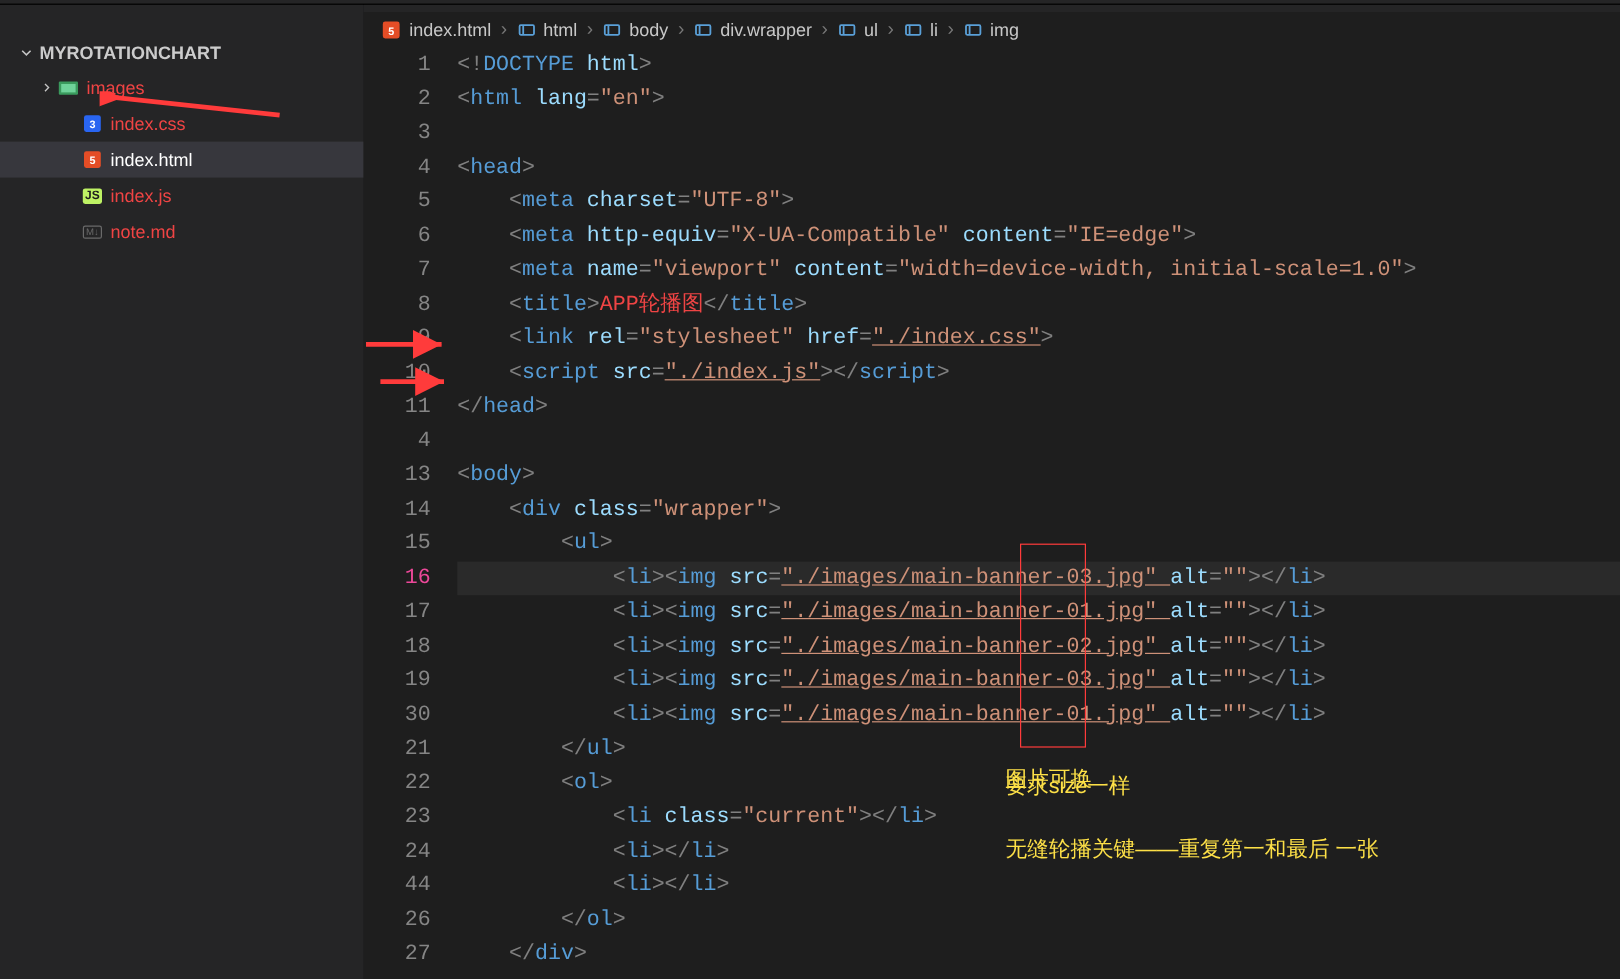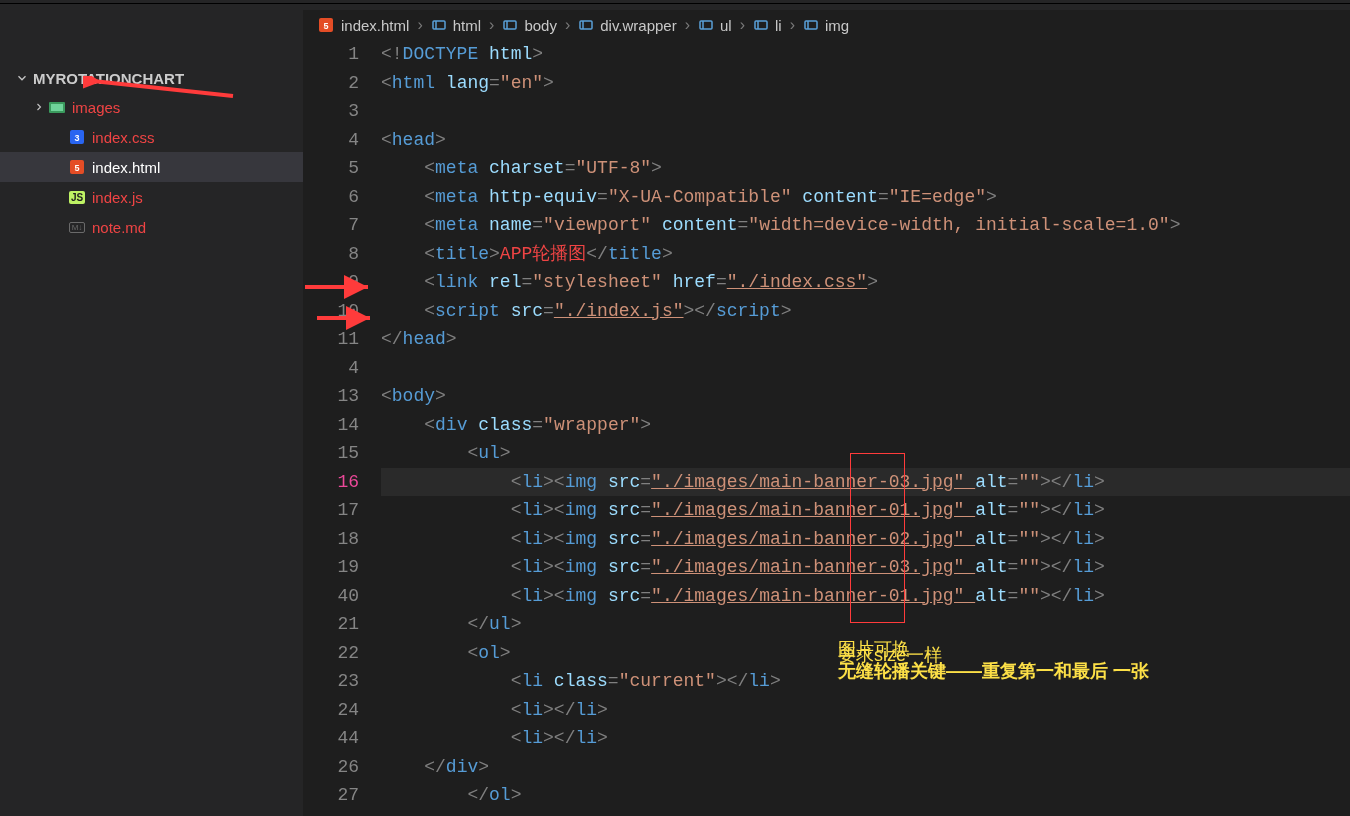--- a/index.html
+++ b/index.html
@@ -41,21 +41,20 @@
   font-size: 12px;
 }
 .folder-header {
   display: flex;
   align-items: center;
   height: 28px;
   padding-left: 15px;
   color: #ccc;
   font-weight: 700;
   cursor: pointer;
-  margin-top: 34px;
 }
 .chevron {
   width: 14px; height: 14px;
   margin-right: 4px;
   display: inline-flex;
   align-items: center; justify-content: center;
 }
 .tree-item {
   display: flex;
   align-items: center;
@@ -325,21 +324,21 @@
           <div>10</div>
           <div>11</div>
           <div>4</div>
           <div>13</div>
           <div>14</div>
           <div>15</div>
           <div class="cur">16</div>
           <div>17</div>
           <div>18</div>
           <div>19</div>
-          <div>40</div>
+          <div>30</div>
           <div>21</div>
           <div>22</div>
           <div>23</div>
           <div>24</div>
           <div>44</div>
           <div>26</div>
           <div>27</div>
         </div>
       <div class="code" id="code">
           <div class="line"><span class="p">&lt;!</span><span class="doct">DOCTYPE </span><span class="at">html</span><span class="p">&gt;</span></div>
@@ -360,22 +359,22 @@
           <div class="line hl">            <span class="p">&lt;</span><span class="tg">li</span><span class="p">&gt;</span><span class="p">&lt;</span><span class="tg">img </span><span class="at">src</span><span class="p">=</span><span class="st ul">"./images/main-banner-03.jpg" </span><span class="at">alt</span><span class="p">=</span><span class="st">""</span><span class="p">&gt;</span><span class="p">&lt;/</span><span class="tg">li</span><span class="p">&gt;</span></div>
           <div class="line">            <span class="p">&lt;</span><span class="tg">li</span><span class="p">&gt;</span><span class="p">&lt;</span><span class="tg">img </span><span class="at">src</span><span class="p">=</span><span class="st ul">"./images/main-banner-01.jpg" </span><span class="at">alt</span><span class="p">=</span><span class="st">""</span><span class="p">&gt;</span><span class="p">&lt;/</span><span class="tg">li</span><span class="p">&gt;</span></div>
           <div class="line">            <span class="p">&lt;</span><span class="tg">li</span><span class="p">&gt;</span><span class="p">&lt;</span><span class="tg">img </span><span class="at">src</span><span class="p">=</span><span class="st ul">"./images/main-banner-02.jpg" </span><span class="at">alt</span><span class="p">=</span><span class="st">""</span><span class="p">&gt;</span><span class="p">&lt;/</span><span class="tg">li</span><span class="p">&gt;</span></div>
           <div class="line">            <span class="p">&lt;</span><span class="tg">li</span><span class="p">&gt;</span><span class="p">&lt;</span><span class="tg">img </span><span class="at">src</span><span class="p">=</span><span class="st ul">"./images/main-banner-03.jpg" </span><span class="at">alt</span><span class="p">=</span><span class="st">""</span><span class="p">&gt;</span><span class="p">&lt;/</span><span class="tg">li</span><span class="p">&gt;</span></div>
           <div class="line">            <span class="p">&lt;</span><span class="tg">li</span><span class="p">&gt;</span><span class="p">&lt;</span><span class="tg">img </span><span class="at">src</span><span class="p">=</span><span class="st ul">"./images/main-banner-01.jpg" </span><span class="at">alt</span><span class="p">=</span><span class="st">""</span><span class="p">&gt;</span><span class="p">&lt;/</span><span class="tg">li</span><span class="p">&gt;</span></div>
           <div class="line">        <span class="p">&lt;/</span><span class="tg">ul</span><span class="p">&gt;</span></div>
           <div class="line">        <span class="p">&lt;</span><span class="tg">ol</span><span class="p">&gt;</span></div>
           <div class="line">            <span class="p">&lt;</span><span class="tg">li </span><span class="at">class</span><span class="p">=</span><span class="st">"current"</span><span class="p">&gt;&lt;/</span><span class="tg">li</span><span class="p">&gt;</span></div>
           <div class="line">            <span class="p">&lt;</span><span class="tg">li</span><span class="p">&gt;&lt;/</span><span class="tg">li</span><span class="p">&gt;</span></div>
           <div class="line">            <span class="p">&lt;</span><span class="tg">li</span><span class="p">&gt;&lt;/</span><span class="tg">li</span><span class="p">&gt;</span></div>
+          <div class="line">        <span class="p">&lt;/</span><span class="tg">ol</span><span class="p">&gt;</span></div>
           <div class="line">    <span class="p">&lt;/</span><span class="tg">div</span><span class="p">&gt;</span></div>
-          <div class="line">        <span class="p">&lt;/</span><span class="tg">ol</span><span class="p">&gt;</span></div>
         </div>
 
       <svg class="arrow" style="left:-220px; top:36px;" width="160" height="30">
         <defs>
             <marker id="ah1" markerWidth="8" markerHeight="8" refX="2" refY="3" orient="auto">
               <path d="M6,0 L0,3 L6,6 Z" fill="#ff3b3b"></path>
             </marker>
           </defs>
         <line x1="150" y1="20" x2="10" y2="5" stroke="#ff3b3b" stroke-width="4" marker-end="url(#ah1)"></line>
       </svg>
@@ -386,16 +385,16 @@
             </marker>
           </defs>
         <line x1="2" y1="15" x2="65" y2="15" stroke="#ff3b3b" stroke-width="4" marker-end="url(#ah2)"></line>
       </svg>
       <svg class="arrow" style="left:12px; top:263px;" width="70" height="30">
         <line x1="2" y1="15" x2="55" y2="15" stroke="#ff3b3b" stroke-width="4" marker-end="url(#ah2)"></line>
       </svg>
       <div class="redbox" style="left:547px; top:413px; width:55px; height:170px;"></div>
       <div class="redtext" style="left:535px; top:594px;">图片可换</div>
       <div class="redtext" style="left:535px; top:600px;">要求size一样</div>
-      <div class="redtext" style="left:535px; top:616px;font-weight:bold;">无缝轮播关键——重复第一和最后 一张</div>
+      <div class="redtext" style="left:535px; top:652px;">无缝轮播关键——重复第一和最后 一张</div>
     </div>
   </div>
 </div>
 
 </body></html>

